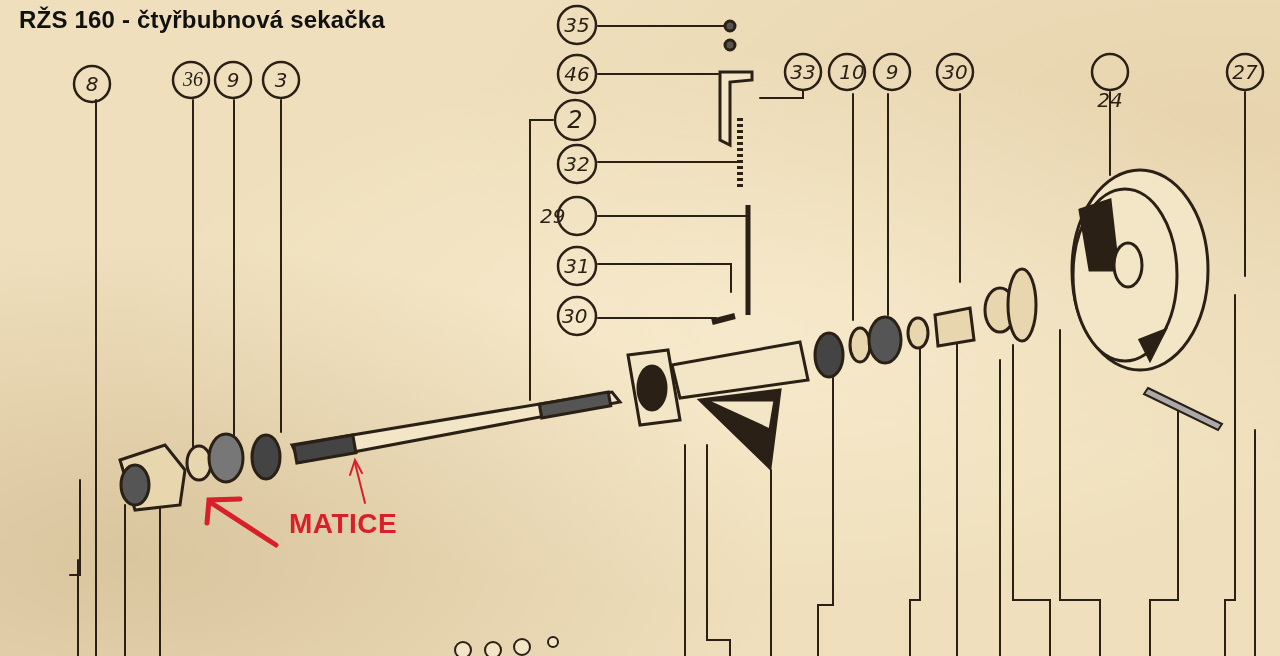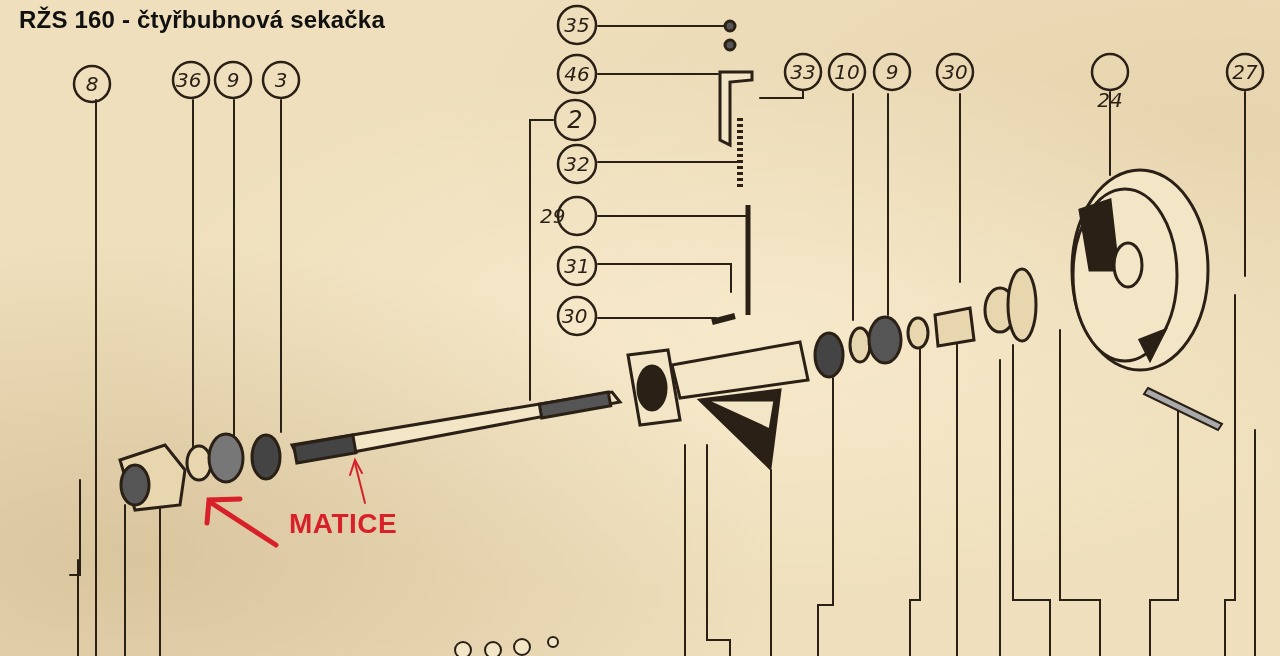--- a/index.html
+++ b/index.html
@@ -140,32 +140,32 @@
     <circle cx="847" cy="72" r="18"></circle>
     <circle cx="892" cy="72" r="18"></circle>
     <circle cx="955" cy="72" r="18"></circle>
     <circle cx="1110" cy="72" r="18"></circle>
     <circle cx="1245" cy="72" r="18"></circle>
   </g>
 </svg>
 
 <div style="position:absolute;left:0;top:0;width:1280px;height:656px;font-family:'DejaVu Sans',sans-serif;font-style:italic;font-size:20px;color:#2a2016;">
   <span style="position:absolute;left:82px;top:72px;width:20px;text-align:center;">8</span>
-  <span style="position:absolute;left:176px;top:68px;width:34px;">36</span>
+  <span style="position:absolute;left:176px;top:68px;width:34px;text-align:center;font-family:Liberation Serif, serif;">36</span>
   <span style="position:absolute;left:223px;top:68px;width:20px;text-align:center;">9</span>
   <span style="position:absolute;left:271px;top:68px;width:20px;text-align:center;">3</span>
   <span style="position:absolute;left:562px;top:13px;width:30px;text-align:center;">35</span>
   <span style="position:absolute;left:562px;top:62px;width:30px;text-align:center;">46</span>
   <span style="position:absolute;left:560px;top:106px;width:30px;text-align:center;font-size:24px;">2</span>
   <span style="position:absolute;left:562px;top:152px;width:30px;text-align:center;">32</span>
   <span style="position:absolute;left:540px;top:204px;width:30px;">29</span>
   <span style="position:absolute;left:562px;top:254px;width:30px;text-align:center;">31</span>
   <span style="position:absolute;left:562px;top:304px;width:30px;text-align:left;">30</span>
   <span style="position:absolute;left:788px;top:60px;width:30px;text-align:center;">33</span>
-  <span style="position:absolute;left:832px;top:60px;width:30px;text-align:center;">10</span>
+  <span style="position:absolute;left:832px;top:60px;width:40px;text-align:center;">10</span>
   <span style="position:absolute;left:882px;top:60px;width:20px;text-align:center;">9</span>
   <span style="position:absolute;left:940px;top:60px;width:30px;text-align:center;">30</span>
   <span style="position:absolute;left:1095px;top:60px;width:30px;text-align:center;margin-top:28px;">24</span>
   <span style="position:absolute;left:1230px;top:60px;width:30px;text-align:center;">27</span>
 </div>
 
 <div class="title">RŽS 160 - čtyřbubnová sekačka</div>
 <div class="matice">MATICE</div>
 
 </body></html>

